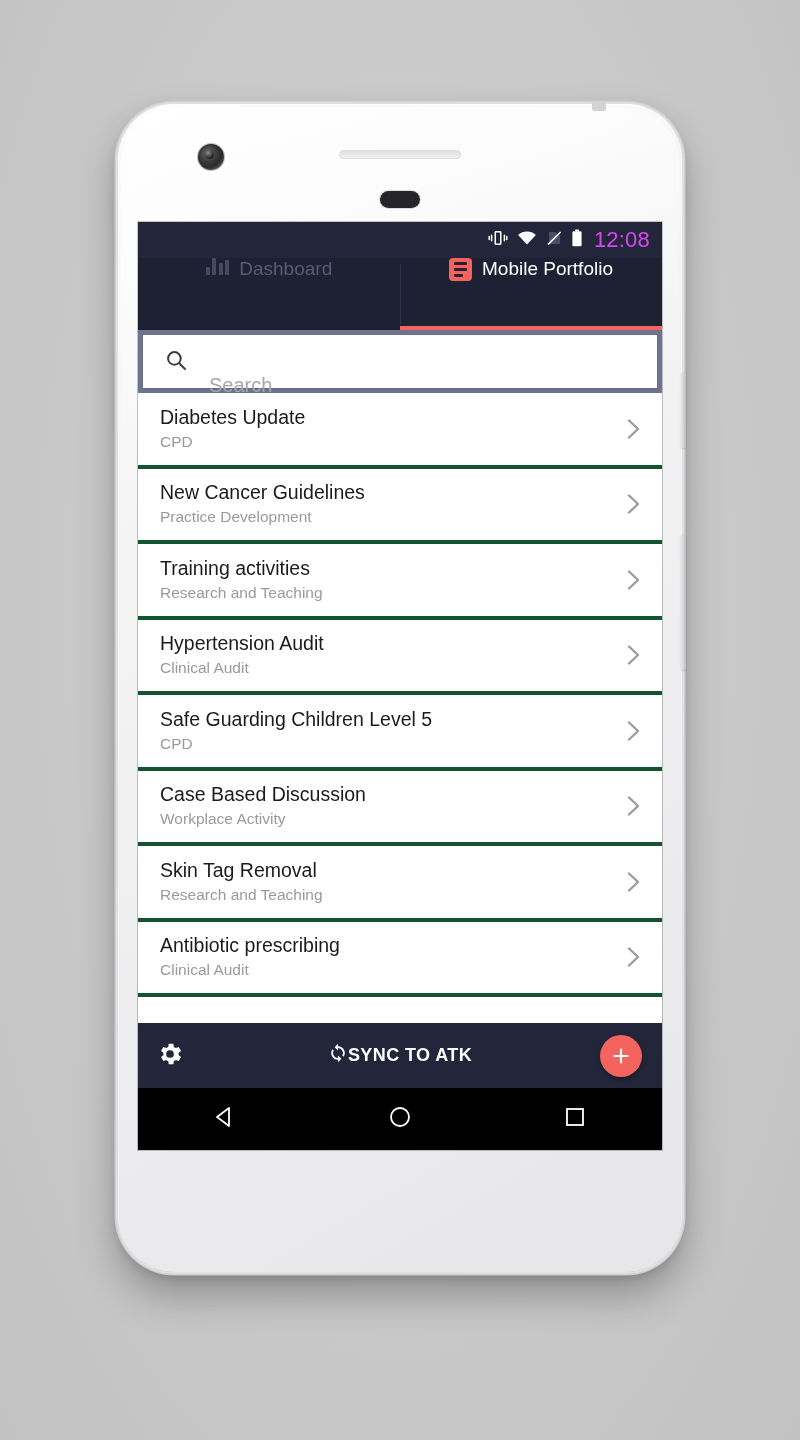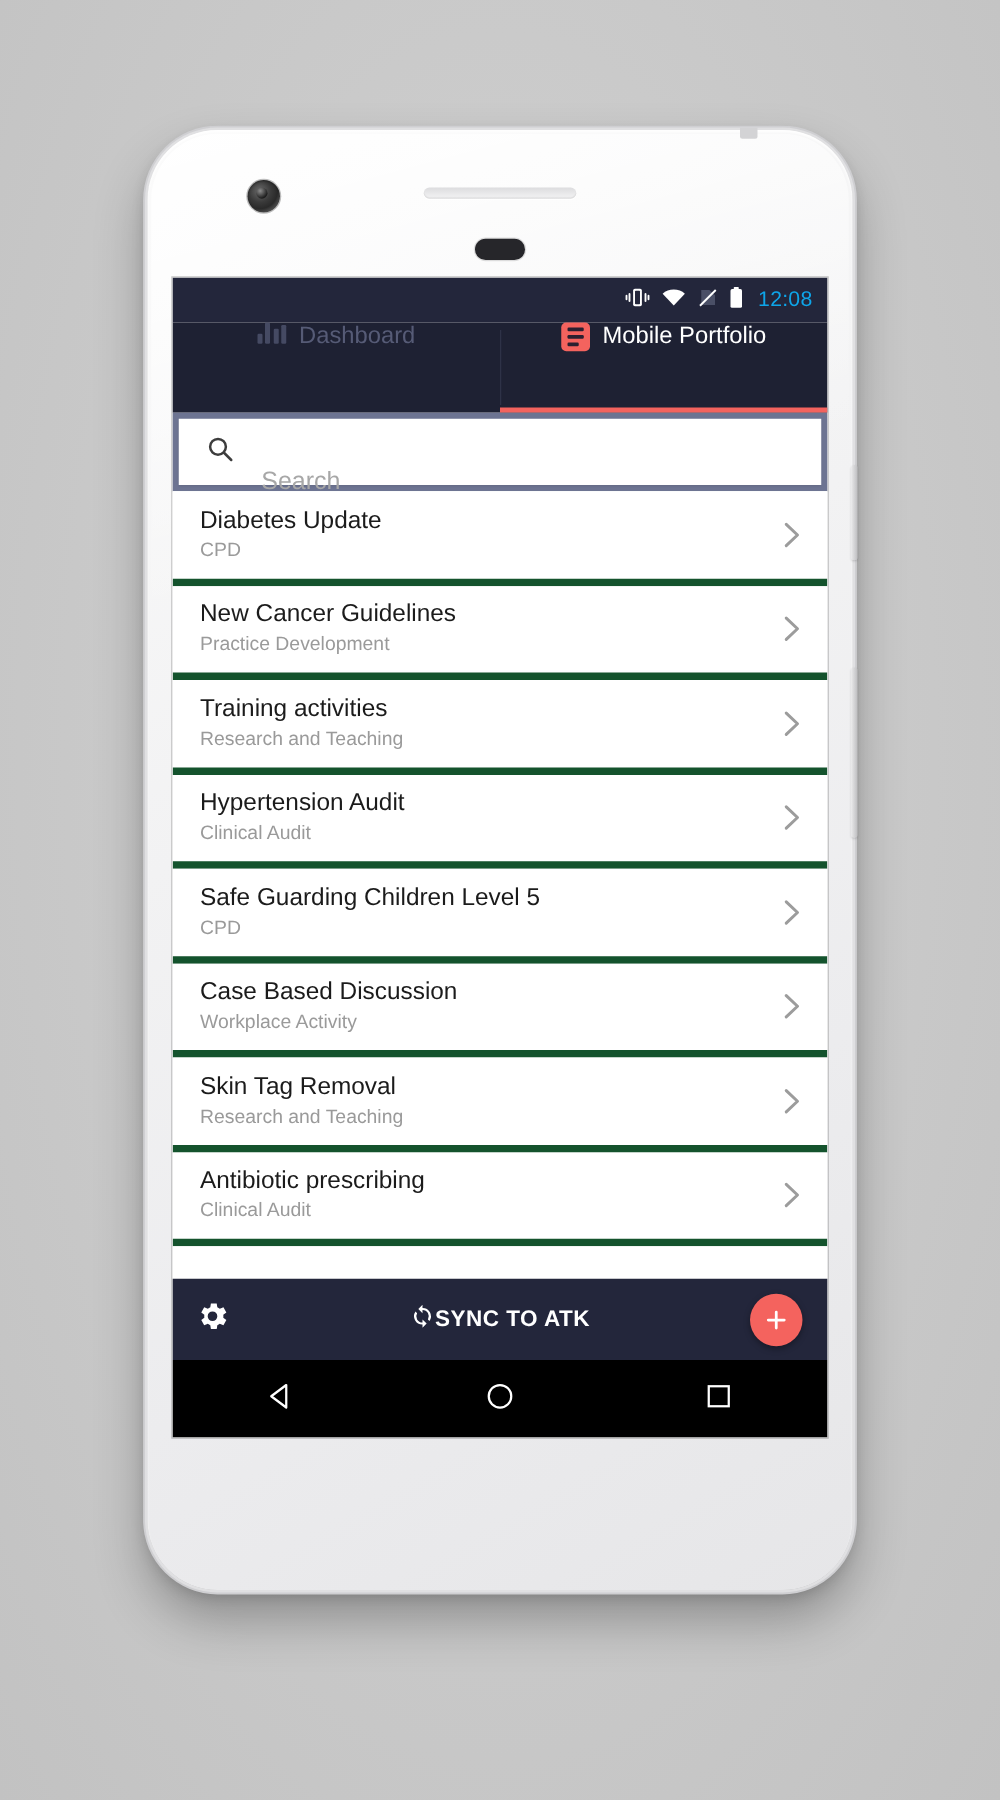--- a/index.html
+++ b/index.html
@@ -110,22 +110,22 @@
     background: #23263b;
     display: flex;
     align-items: center;
     justify-content: flex-end;
     padding-right: 12px;
     gap: 9px;
     flex: none;
   }
   #status-bar .sicon { display:block; }
   #clock {
-    color: #0ea5e9;
-    font-size: 17px;
+    color: #d946ef;
+    font-size: 22px;
     letter-spacing: .2px;
     margin-left: 2px;
   }
 
   
   #tab-bar {
     height: 72px;
     background: #1e2133;
     display: flex;
     flex: none;
@@ -212,21 +212,21 @@
   
   #list {
     flex: 1;
     overflow: hidden;
     background: #ffffff;
     position: relative;
   }
   .list-item {
     height: 75.5px;
     box-sizing: border-box;
-    border-bottom: 6px solid #14532d;
+    border-bottom: 4px solid #14532d;
     display: flex;
     align-items: center;
     padding: 0 0 0 22px;
     background: #fff;
   }
   .li-text { flex: 1; min-width: 0; }
   .li-title {
     font-size: 19.5px;
     color: #1b1b1b;
     line-height: 1.25;

